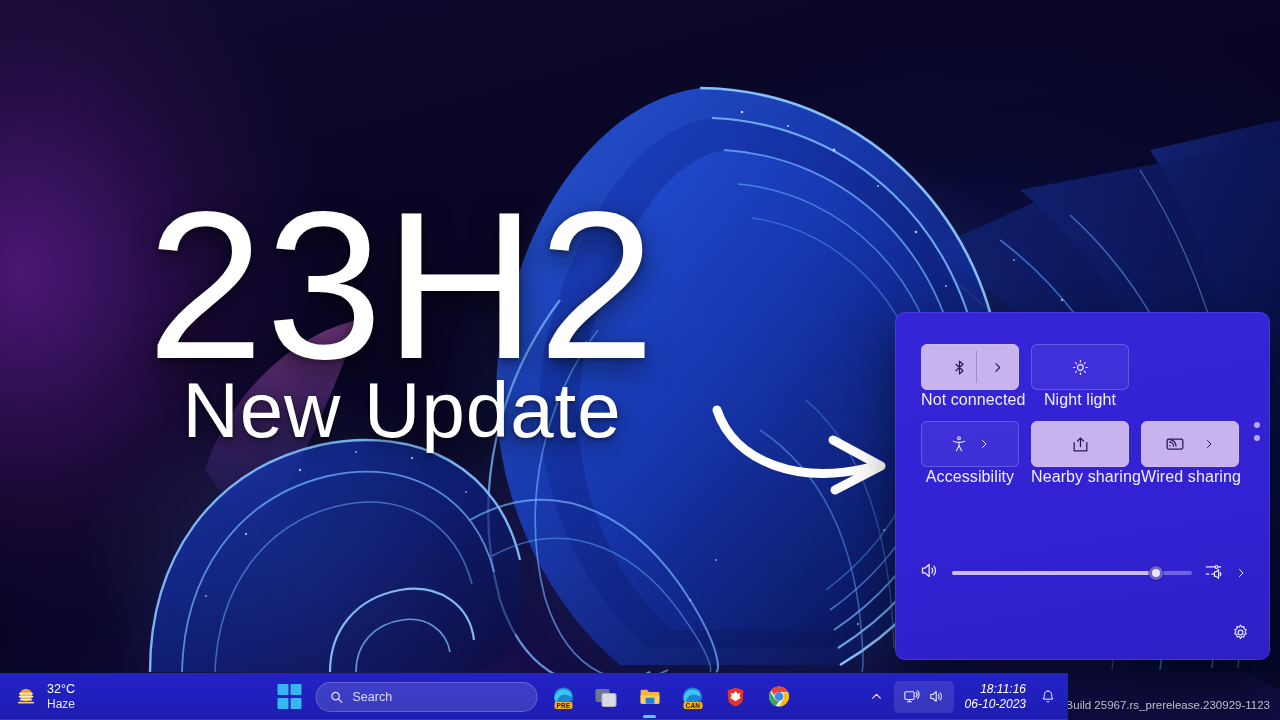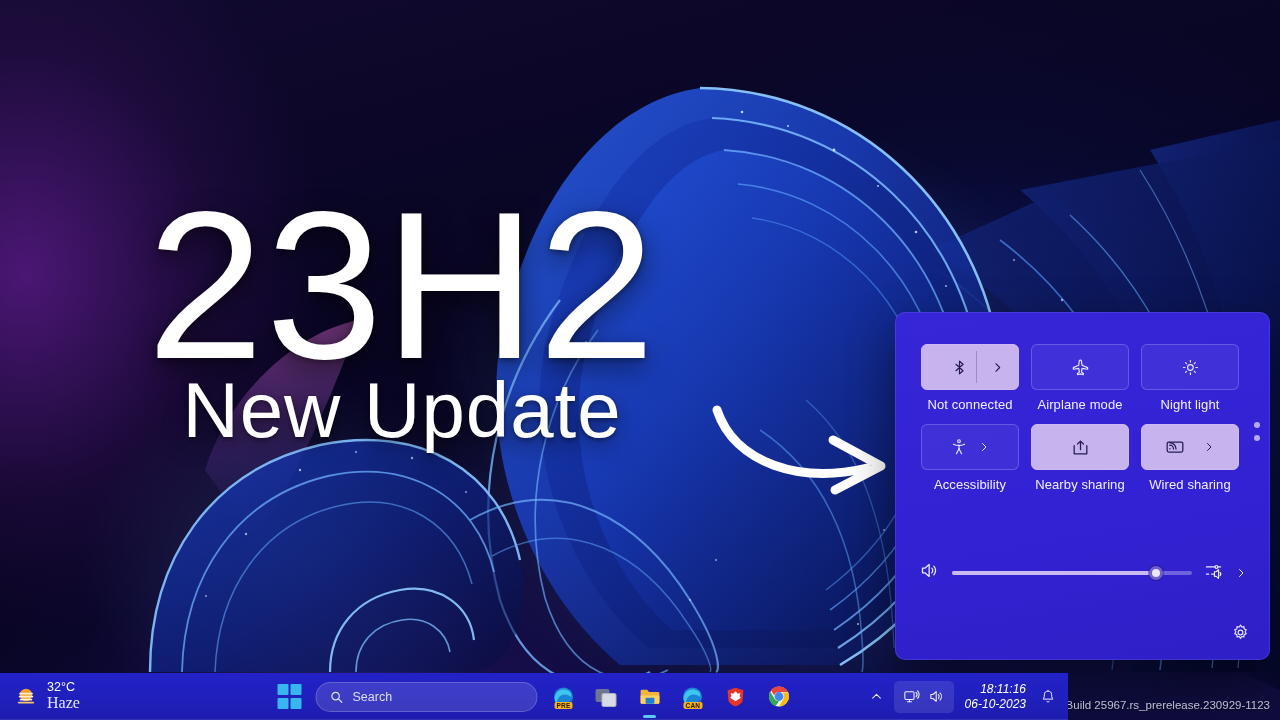--- a/index.html
+++ b/index.html
@@ -63,21 +63,21 @@
     content:""; position:absolute; left:56%; top:6px; bottom:6px; width:1px;
     background:rgba(60,40,120,.30);
   }
   .qs-ico { display:flex; align-items:center; justify-content:center; }
   .qs-tile.off .qs-ico svg { stroke:#e9e7ff; }
   .qs-tile.on .qs-ico svg { stroke:#241a52; }
   .qs-chev { margin-left:10px; display:flex; align-items:center; }
   .qs-tile.on.split .qs-ico { margin-right:22px; }
   .qs-tile.on.split .qs-chev { position:absolute; right:14px; }
   .qs-label {
-    margin-top:7px; text-align:center; font-size:13px; color:#f1efff; letter-spacing:.1px;
+    margin-top:1px; text-align:center; font-size:16px; color:#f1efff; letter-spacing:.1px;
     white-space:nowrap;
   }
   #qs-dots { position:absolute; right:10px; top:110px; display:flex; flex-direction:column; gap:7px; align-items:center; }
   .qs-dot { width:6px; height:6px; border-radius:50%; background:#b6a9ee; }
 
   #qs-volume { position:absolute; left:24px; top:248px; width:328px; display:flex; align-items:center; gap:12px; }
   #vol-track { position:relative; flex:1; height:4px; border-radius:2px; background:rgba(255,255,255,.30); }
   #vol-fill { position:absolute; left:0; top:0; height:4px; border-radius:2px; background:#c9bbf2; width:85%; }
   #vol-knob {
     position:absolute; left:85%; top:50%; transform:translate(-50%,-50%);
@@ -97,21 +97,21 @@
   #taskbar {
     position:absolute; left:0; bottom:0; width:1068px; height:47px;
     background:linear-gradient(180deg, #2222c8 0%, #2020bd 50%, #1d1cb0 100%);
     box-shadow:0 -1px 0 rgba(255,255,255,.10) inset;
     display:flex; align-items:center;
   }
   
   #weather { position:absolute; left:14px; display:flex; align-items:center; gap:9px; cursor:default; }
   #weather-text { line-height:1.18; }
   #weather-temp { font-size:12.5px; color:#ffffff; }
-  #weather-cond { font-size:16px; color:#e6e6ff;font-family:Liberation Serif, serif; }
+  #weather-cond { font-size:12px; color:#e6e6ff; }
 
   
   #tb-center { position:absolute; left:50%; transform:translateX(-50%); display:flex; align-items:center; gap:9px; }
   #start-btn { width:34px; height:34px; display:flex; align-items:center; justify-content:center; border-radius:5px; cursor:default; }
   #win-logo { display:grid; grid-template-columns:11px 11px; grid-template-rows:11px 11px; gap:2.5px; }
   #win-logo i { display:block; background:#37b6f0; border-radius:1px; }
   #search-pill {
     display:flex; align-items:center; gap:9px;
     width:222px; height:30px; padding:12px 13px;
     background:rgba(255,255,255,.13); border:1px solid rgba(255,255,255,.20);
@@ -290,30 +290,20 @@
             </span>
             <span class="qs-chev">
               <svg width="13" height="13" viewBox="0 0 24 24" fill="none" stroke="#241a52" stroke-width="2" stroke-linecap="round" stroke-linejoin="round">
                 <path d="M9 5 L16 12 L9 19"></path>
               </svg>
             </span>
           </div>
           <div class="qs-label">Not connected</div>
         </div>
 
-        <div class="qs-cell">
-          <div class="qs-tile off">
-            <span class="qs-ico">
-              <svg width="19" height="19" viewBox="0 0 24 24" fill="none" stroke-width="1.5" stroke-linecap="round" stroke-linejoin="round">
-                <path d="M10.5 3.2 C11.3 2.4 12.6 2.4 13.1 3.6 L14 9.2 L21 12.2 L21 14.2 L14 13.2 L13.2 17.6 L15.6 19.4 L15.6 21 L11.9 20 L8.2 21 L8.2 19.4 L10.6 17.6 L9.8 13.2 L3 14.2 L3 12.2 L9.8 9.2 Z"></path>
-              </svg>
-            </span>
-          </div>
-          <div class="qs-label">Airplane mode</div>
-        </div>
 
         <div class="qs-cell">
           <div class="qs-tile off">
             <span class="qs-ico">
               <svg width="19" height="19" viewBox="0 0 24 24" fill="none" stroke-width="1.5" stroke-linecap="round">
                 <path d="M15.5 12 A3.6 3.6 0 1 1 11.9 8.4 A3.6 3.6 0 0 1 15.5 12 Z"></path>
                 <path d="M11.9 3.2 V5.1"></path>
                   <path d="M11.9 18.9 V20.8"></path>
                 <path d="M5.7 5.8 L7 7.1"></path>
                   <path d="M16.8 16.9 L18.1 18.2"></path>

